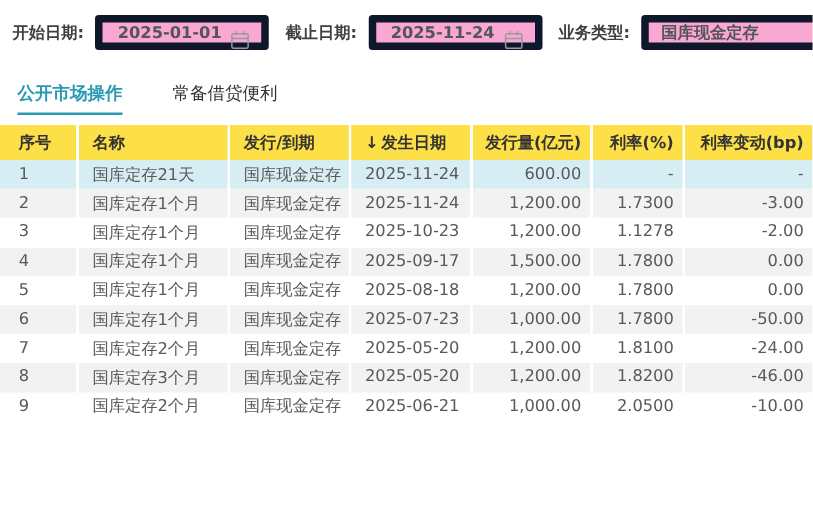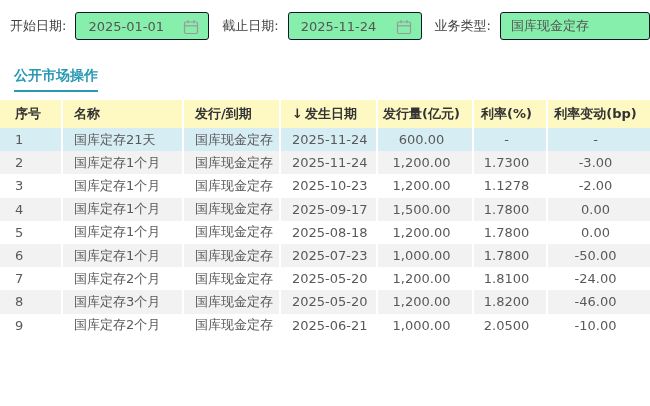--- a/index.html
+++ b/index.html
@@ -11,28 +11,29 @@
     font-size: 13px;
     color: #333;
   }
   
   .filter-bar {
     display: flex;
     align-items: center;
     margin: 12px 0 0 10px;
     height: 28px;
     white-space: nowrap;
+    font-weight: bold;
   }
   .filter-label { color: #404040; margin-right: 9px; }
   .input-box {
     position: relative;
     height: 28px;
-    border: 1px solid #0f172a;
+    border: 6px solid #0f172a;
     border-radius: 3px;
-    background: #86efac;
+    background: #f9a8d4;
     display: flex;
     align-items: center;
     color: #555;
     cursor: pointer;
   }
   .date-box { width: 155px; padding: 0 32px 0 12px; margin-right: 13px; }
   .select-box { width: 150px; padding: 0 8px 0 10px; flex-shrink: 0; }
   .cal-icon { position: absolute; right: 9px; top: 6px; width: 16px; height: 16px; }
   
   .tabs {
@@ -54,21 +55,21 @@
     border-bottom-color: #2999b3;
   }
   
   table {
     width: 650px;
     border-collapse: collapse;
     table-layout: fixed;
     margin-top: 8px;
   }
   thead th {
-    background: #fef9c3;
+    background: #fde047;
     height: 28px;
     font-size: 13px;
     font-weight: bold;
     color: #333;
     text-align: left;
     padding: 0 0 0 11px;
     border-right: 2px solid #fff;
     white-space: nowrap;
     overflow: hidden;
     margin-top: 15px;
@@ -79,21 +80,21 @@
     font-size: 13px;
     color: #595959;
     text-align: left;
     padding: 0 0 0 11px;
     border-right: 2px solid #fff;
     white-space: nowrap;
     overflow: hidden;
   }
   tbody td:last-child { border-right: none; }
   th.c0, td.c0 { padding-left: 15px; }
-  th.num, td.num { text-align: center; padding: 0 7px 0 0; }
+  th.num, td.num { text-align: right; padding: 0 7px 0 0; }
   tbody tr { background: #fff; }
   tbody tr.stripe { background: #f2f2f2; }
   tbody tr.selected { background: #d7edf4; }
   .sort-arrow { margin-right: 2px; font-weight: bold; }
 </style>
 </head>
 <body>
 
 <div class="filter-bar">
   <span class="filter-label">开始日期:</span>
@@ -119,20 +120,21 @@
   </div>
 
   <span class="filter-label">业务类型:</span>
   <div class="input-box select-box">
     <span>国库现金定存</span>
   </div>
 </div>
 
 <div class="tabs">
   <div class="tab active">公开市场操作</div>
+  <div class="tab">常备借贷便利</div>
 </div>
 
 <table>
   <colgroup>
     <col style="width:62px">
       <col style="width:121px">
       <col style="width:97px">
     <col style="width:97px">
       <col style="width:96px">
       <col style="width:74px">

